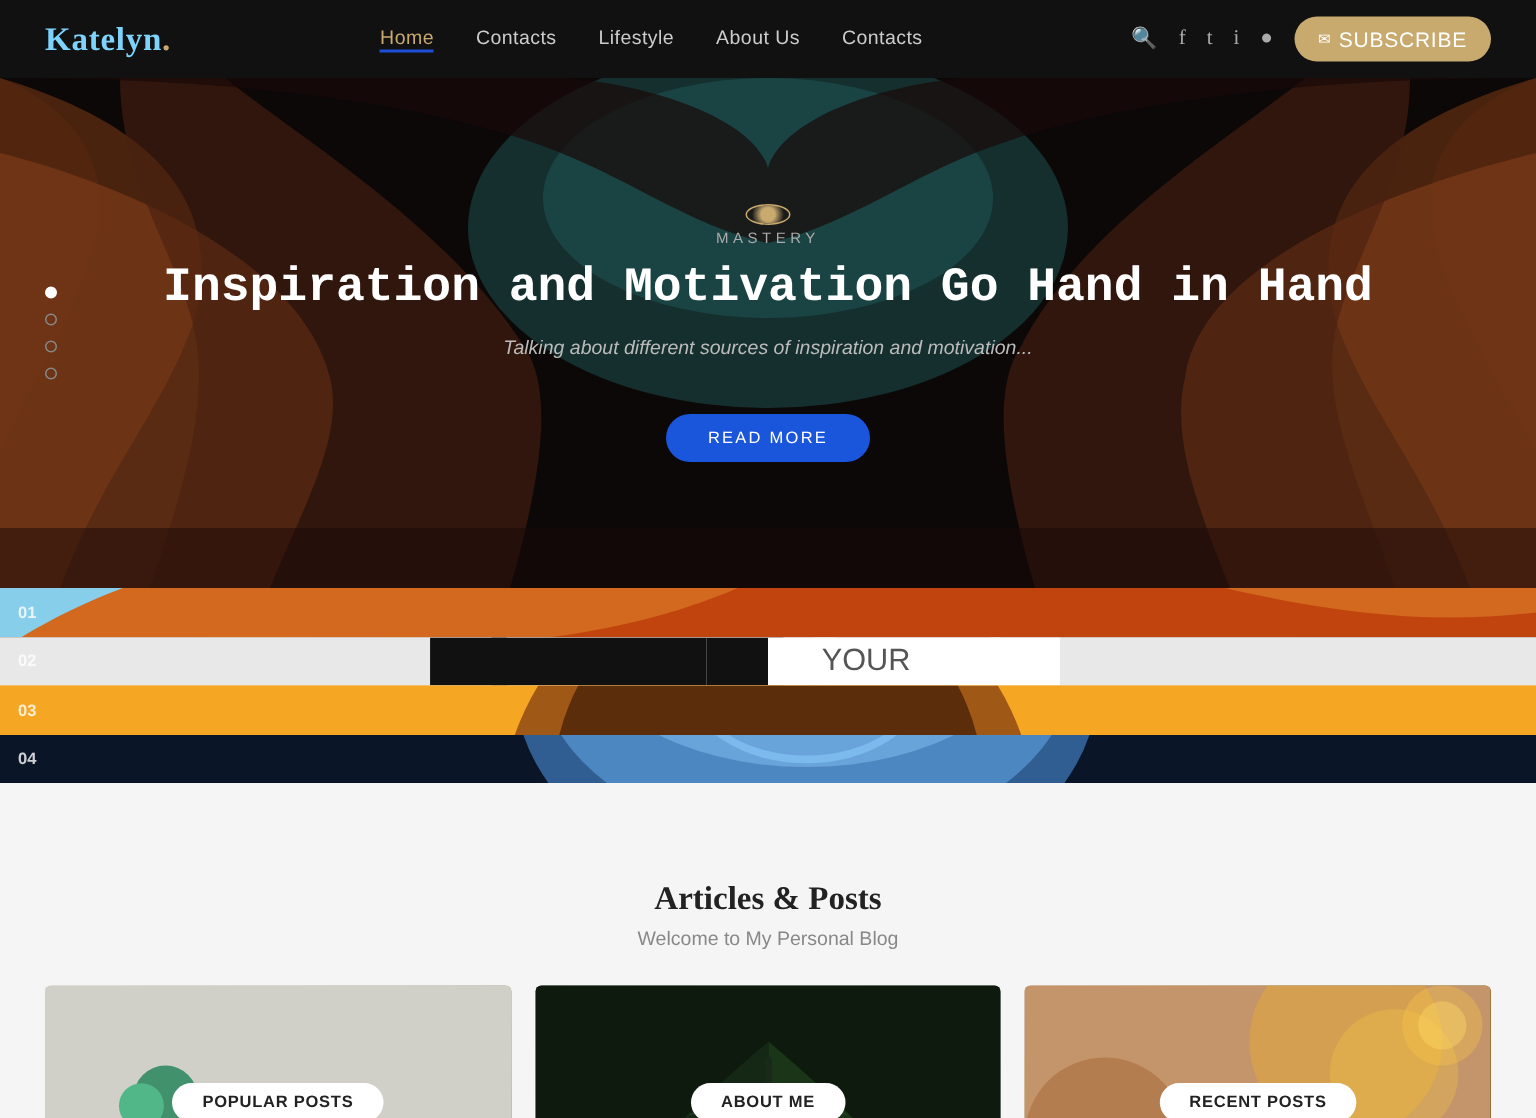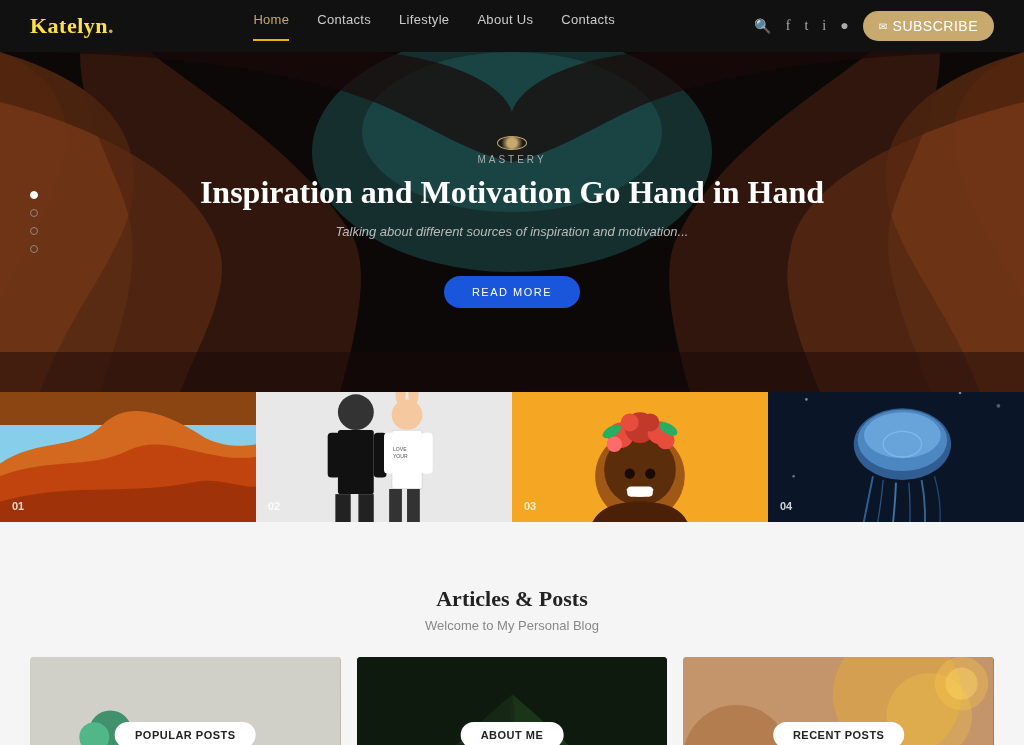--- a/index.html
+++ b/index.html
@@ -16,31 +16,31 @@
       position: relative;
       z-index: 10;
     }
     .logo {
       color: #fff;
       font-size: 22px;
       font-weight: 700;
       letter-spacing: 0.5px;
       font-family: 'Georgia', serif;
     }
-    .logo span { color: #fde047; }
+    .logo span { color: #7dd3fc; }
     nav { display: flex; gap: 28px; }
     nav a {
       color: #ccc;
       text-decoration: none;
       font-size: 13px;
       font-family: Arial, sans-serif;
       font-weight: 400;
       letter-spacing: 0.3px;
     }
-    nav a.active { color: #c8a96e; border-bottom: 2px solid #eab308; padding-bottom: 12px; }
+    nav a.active { color: #c8a96e; border-bottom: 2px solid #1d4ed8; padding-bottom: 1px; }
     .header-right { display: flex; align-items: center; gap: 14px; }
     .header-icon { color: #aaa; font-size: 14px; cursor: pointer; }
     .subscribe-btn {
       background: #c8a96e;
       color: #fff;
       border: none;
       padding: 7px 16px;
       border-radius: 20px;
       font-size: 14px;
       cursor: pointer;
@@ -82,21 +82,21 @@
       text-transform: uppercase;
       margin-bottom: 8px;
       font-family: Arial, sans-serif;
     }
     .hero-title {
       font-size: 32px;
       font-weight: 700;
       color: #fff;
       line-height: 1.2;
       margin-bottom: 12px;
-      font-family: Liberation Serif, serif;
+      font-family: Liberation Mono, monospace;
     }
     .hero-subtitle {
       font-size: 13px;
       color: #bbb;
       margin-bottom: 37px;
       font-family: Arial, sans-serif;
       font-style: italic;
     }
     .read-more-btn {
       background: #1a56db;
@@ -131,20 +131,21 @@
     .slide-dot.active {
       background: #fff;
       border-color: #fff;
     }
 
     
     .gallery-strip {
       display: flex;
       height: 130px;
       border-top: none;
+      flex-direction: column;
     }
     .gallery-item {
       flex: 1;
       position: relative;
       overflow: hidden;
       cursor: pointer;
     }
     .gallery-num {
       position: absolute;
       bottom: 10px;

